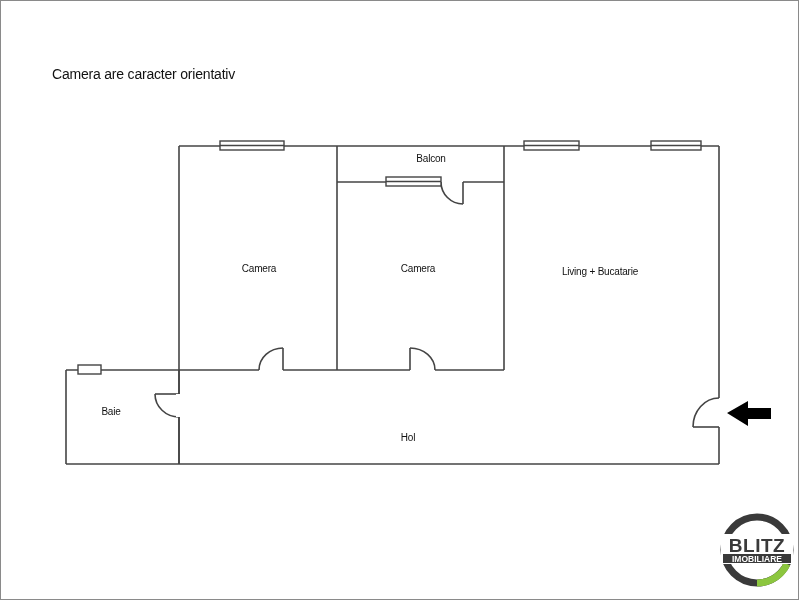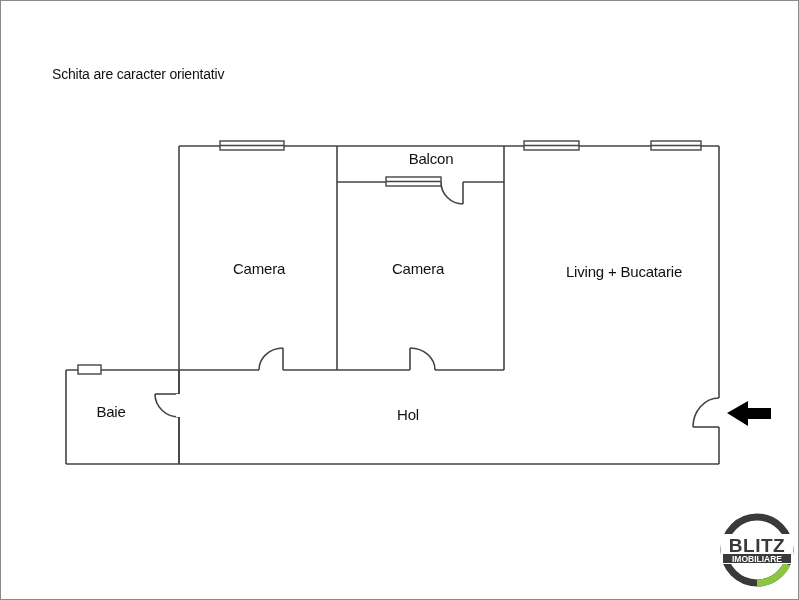--- a/index.html
+++ b/index.html
@@ -1,28 +1,28 @@
 <!DOCTYPE html>
 <html><head>
 <meta charset="utf-8">
 <style>
   html, body { margin: 0; padding: 0; background: #ffffff; }
   body { width: 799px; height: 600px; position: relative; overflow: hidden; font-family: "Liberation Sans", "DejaVu Sans", sans-serif; }
   .frame { position: absolute; left: 0; top: 0; width: 797px; height: 598px; border: 1px solid #8a8a8a; }
   .note { position: absolute; left: 52px; top: 66px; font-size: 14px; color: #111; letter-spacing: -0.2px; }
   svg.plan { position: absolute; left: 0; top: 0; }
-  .room-label { position: absolute; font-size: 15px; color: #111; white-space: nowrap; transform: translate(-50%, -50%); letter-spacing: -0.2px; }
+  .room-label { position: absolute; font-size: 10px; color: #111; white-space: nowrap; transform: translate(-50%, -50%); letter-spacing: -0.2px; }
   .logo { position: absolute; left: 719px; top: 512px; width: 76px; height: 76px; }
 </style>
 </head>
 <body>
 
 <div class="frame"></div>
 
-<div class="note">Schita are caracter orientativ</div>
+<div class="note">Camera are caracter orientativ</div>
 
 <svg class="plan" width="799" height="600" viewBox="0 0 799 600" fill="none" stroke="#444" stroke-width="1.6">
 
   <line x1="179" y1="146" x2="719" y2="146"></line>
 
   <line x1="179" y1="146" x2="179" y2="464"></line>
 
   <line x1="337" y1="146" x2="337" y2="370"></line>
 
   <line x1="504" y1="146" x2="504" y2="370"></line>
@@ -68,22 +68,22 @@
     <line x1="651" y1="145.5" x2="701" y2="145.5"></line>
     <rect x="78" y="365" width="23" height="9"></rect>
   </g>
 
   <polygon points="727,413 748,401 748,408 771,408 771,419 748,419 748,426" fill="#000" stroke="none"></polygon>
 </svg>
 
 <div class="room-label" style="left:259px;top:268px">Camera</div>
 <div class="room-label" style="left:418px;top:268px">Camera</div>
 <div class="room-label" style="left:431px;top:158px">Balcon</div>
-<div class="room-label" style="left:624px;top:271px">Living + Bucatarie</div>
-<div class="room-label" style="left:408px;top:414px">Hol</div>
+<div class="room-label" style="left:600px;top:271px">Living + Bucatarie</div>
+<div class="room-label" style="left:408px;top:437px">Hol</div>
 <div class="room-label" style="left:111px;top:411px">Baie</div>
 
 <svg class="logo" viewBox="0 0 76 76">
   <circle cx="38" cy="38" r="33" fill="#fff" stroke="#3a3a3a" stroke-width="7"></circle>
   <path d="M38 71 A33 33 0 0 0 68 52" fill="none" stroke="#8cc63f" stroke-width="7"></path>
   <rect x="2" y="22" width="72" height="30" fill="#fff"></rect>
   <text x="38" y="40" text-anchor="middle" font-family="Liberation Sans, sans-serif" font-weight="bold" font-size="19" fill="#3a3a3a" letter-spacing="0.5">BLITZ</text>
   <rect x="4" y="42" width="68" height="9" fill="#3a3a3a"></rect>
   <text x="38" y="50" text-anchor="middle" font-family="Liberation Sans, sans-serif" font-weight="bold" font-size="8.5" fill="#fff">IMOBILIARE</text>
 </svg>

